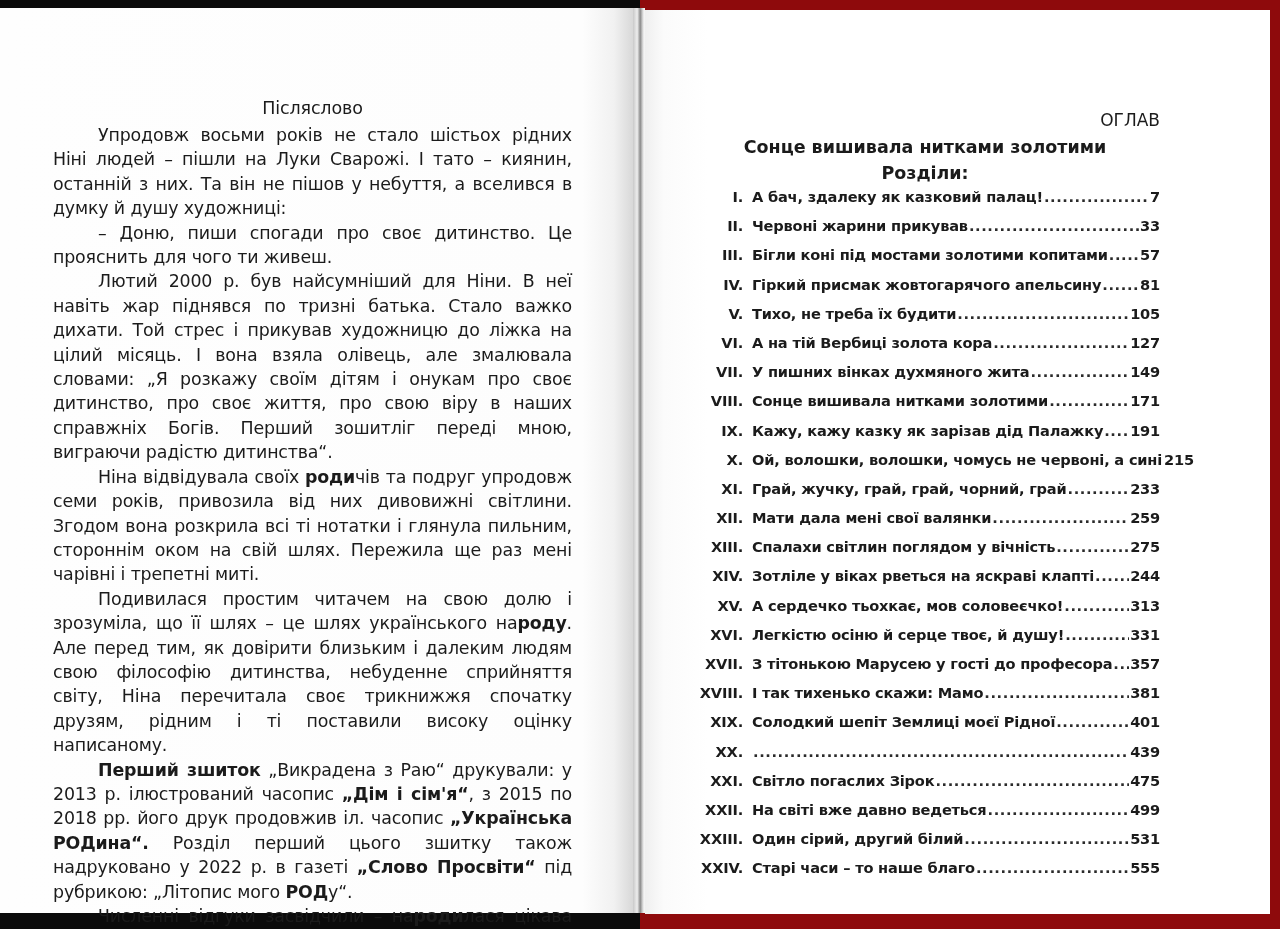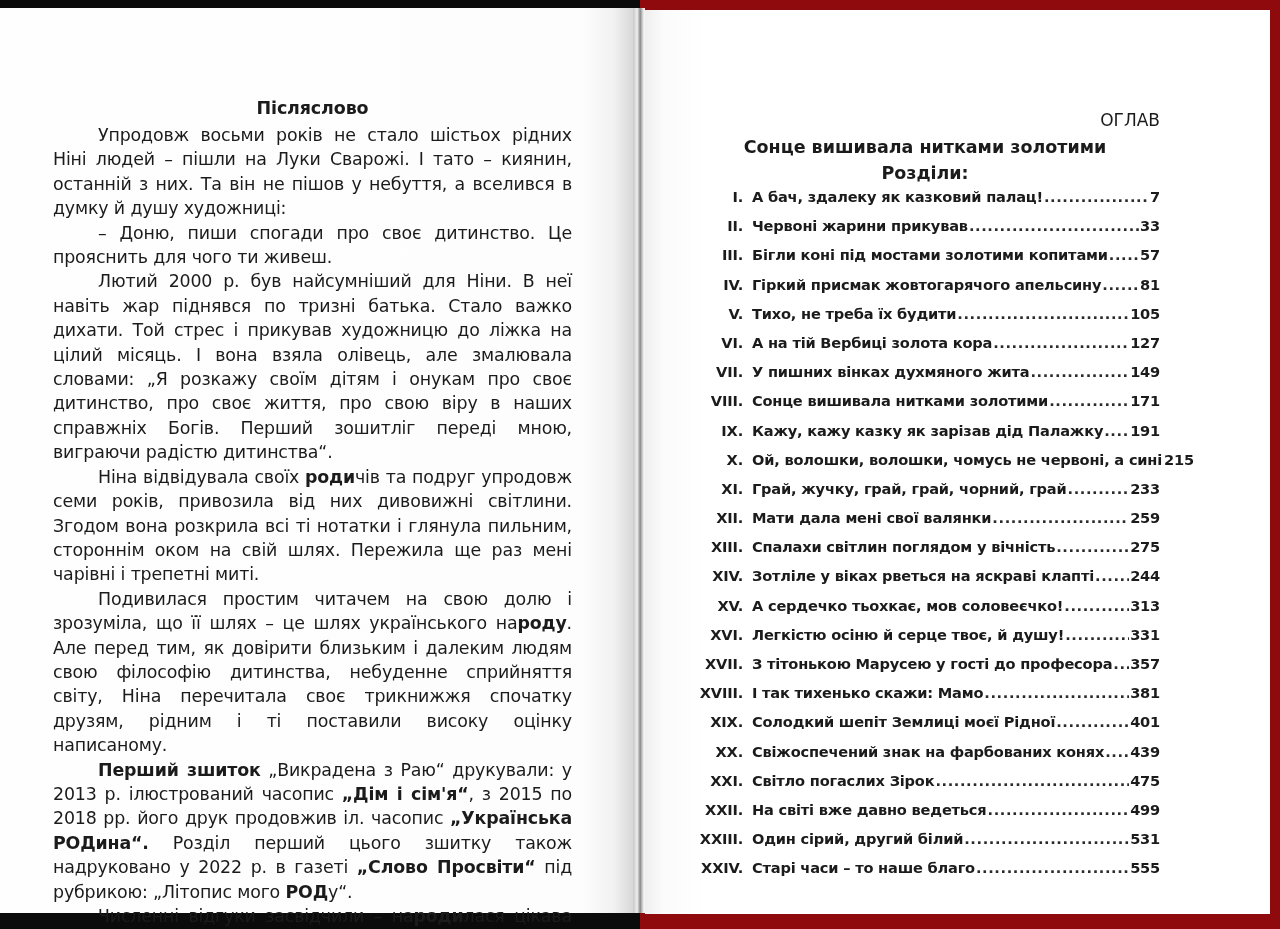--- a/index.html
+++ b/index.html
@@ -31,21 +31,21 @@
     left: 645px; top: 10px; width: 625px; height: 904px;
     background: linear-gradient(to right, #efefef 0%, #fbfbfb 3%, #ffffff 10%, #ffffff 100%);
   }
 
   
   .afterword {
     position: absolute; left: 53px; top: 96px; width: 519px;
     font-size: 17.4px; line-height: 24.4px; letter-spacing: -0.15px;
   }
   .afterword h1 {
-    margin: 0 0 3px 0; text-align: center; font-size: 17.5px; font-weight: bold;
+    margin: 0 0 3px 0; text-align: center; font-size: 17.5px; font-weight: normal;
     line-height: 24px;
   }
   .afterword p {
     margin: 0; text-align: justify; text-indent: 45px;
   }
   .afterword b { font-weight: bold; }
 
   
   .toc {
     position: absolute; left: 680px; top: 108px; width: 480px;
@@ -218,21 +218,20 @@
           <span class="page-no">381</span>
         </li>
         <li>
           <span class="num">XIX.</span>
           <span class="title">Солодкий шепіт Землиці моєї Рідної</span>
           <span class="dots"></span>
           <span class="page-no">401</span>
         </li>
         <li>
           <span class="num">XX.</span>
-          <span class="title">Свіжоспечений знак на фарбованих конях </span>
           <span class="dots"></span>
           <span class="page-no">439</span>
         </li>
         <li>
           <span class="num">XXI.</span>
           <span class="title">Світло погаслих Зірок </span>
           <span class="dots"></span>
           <span class="page-no">475</span>
         </li>
         <li>

